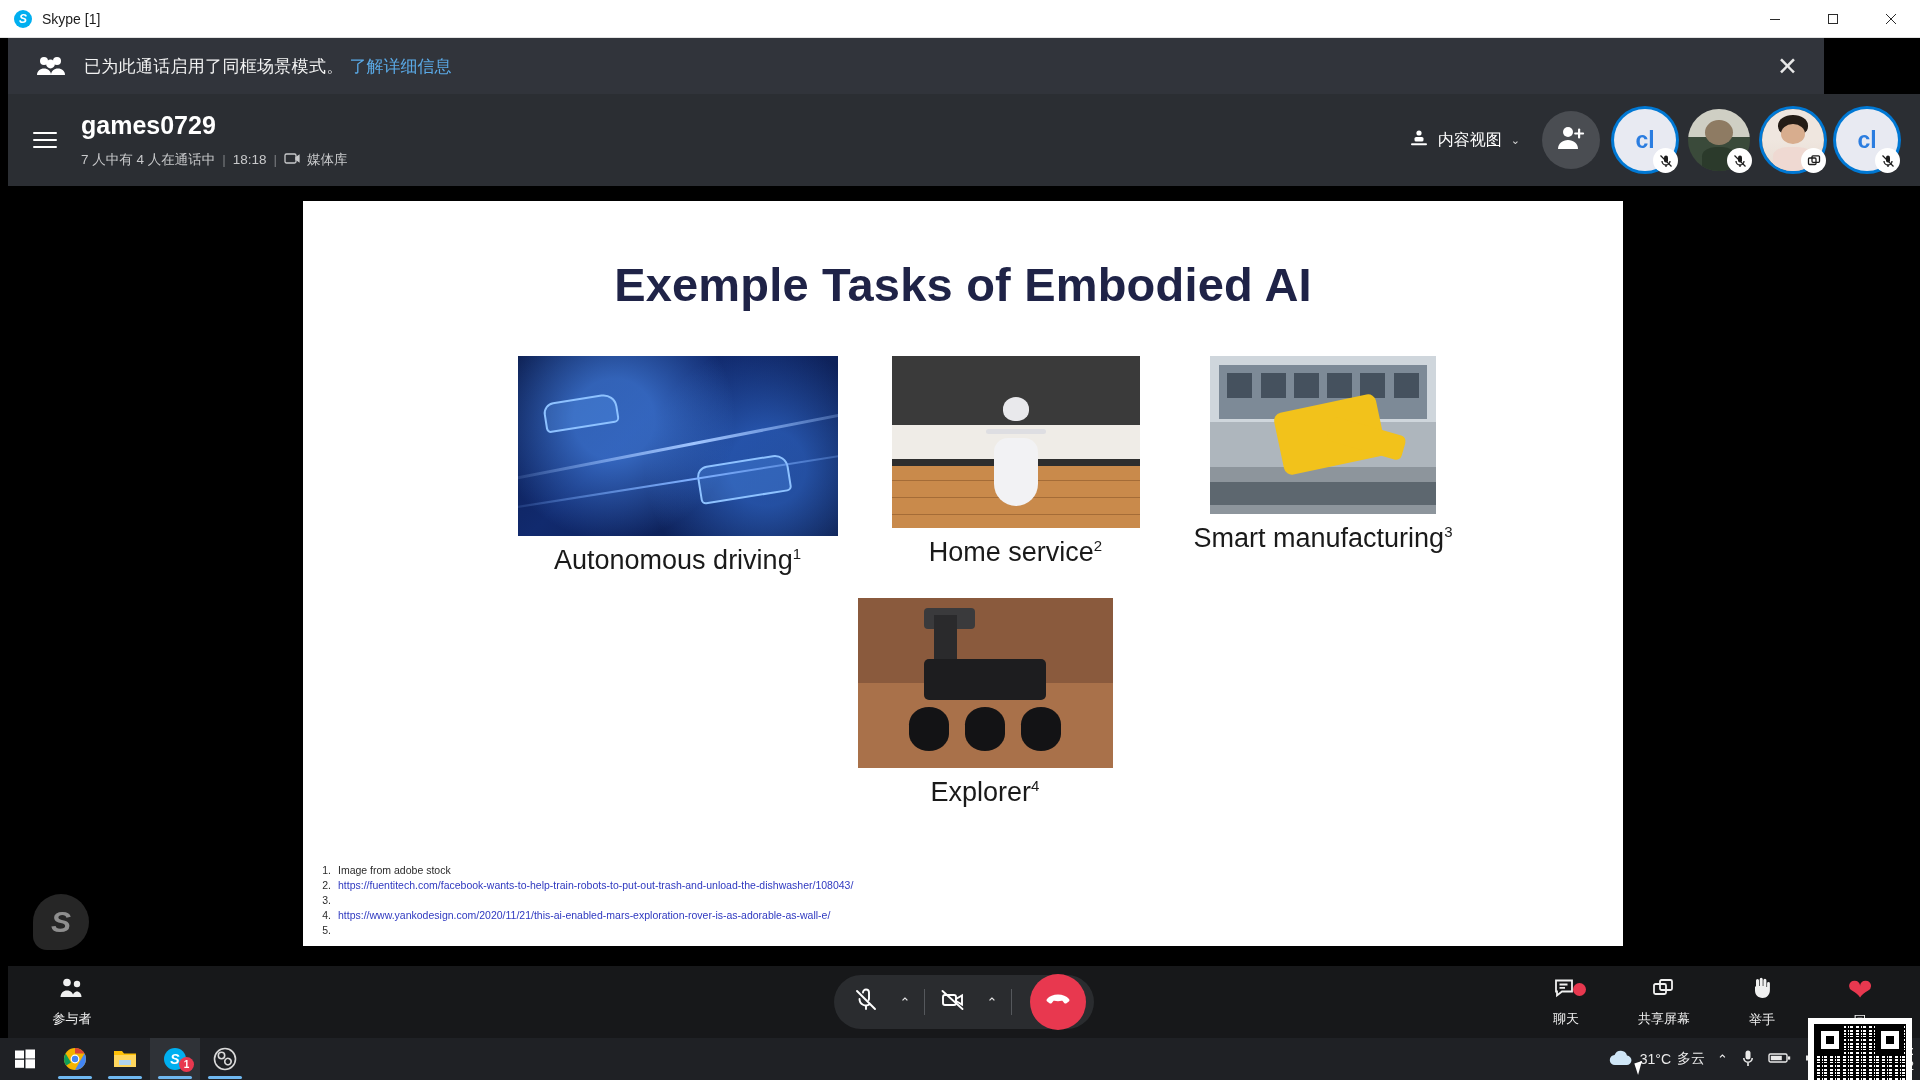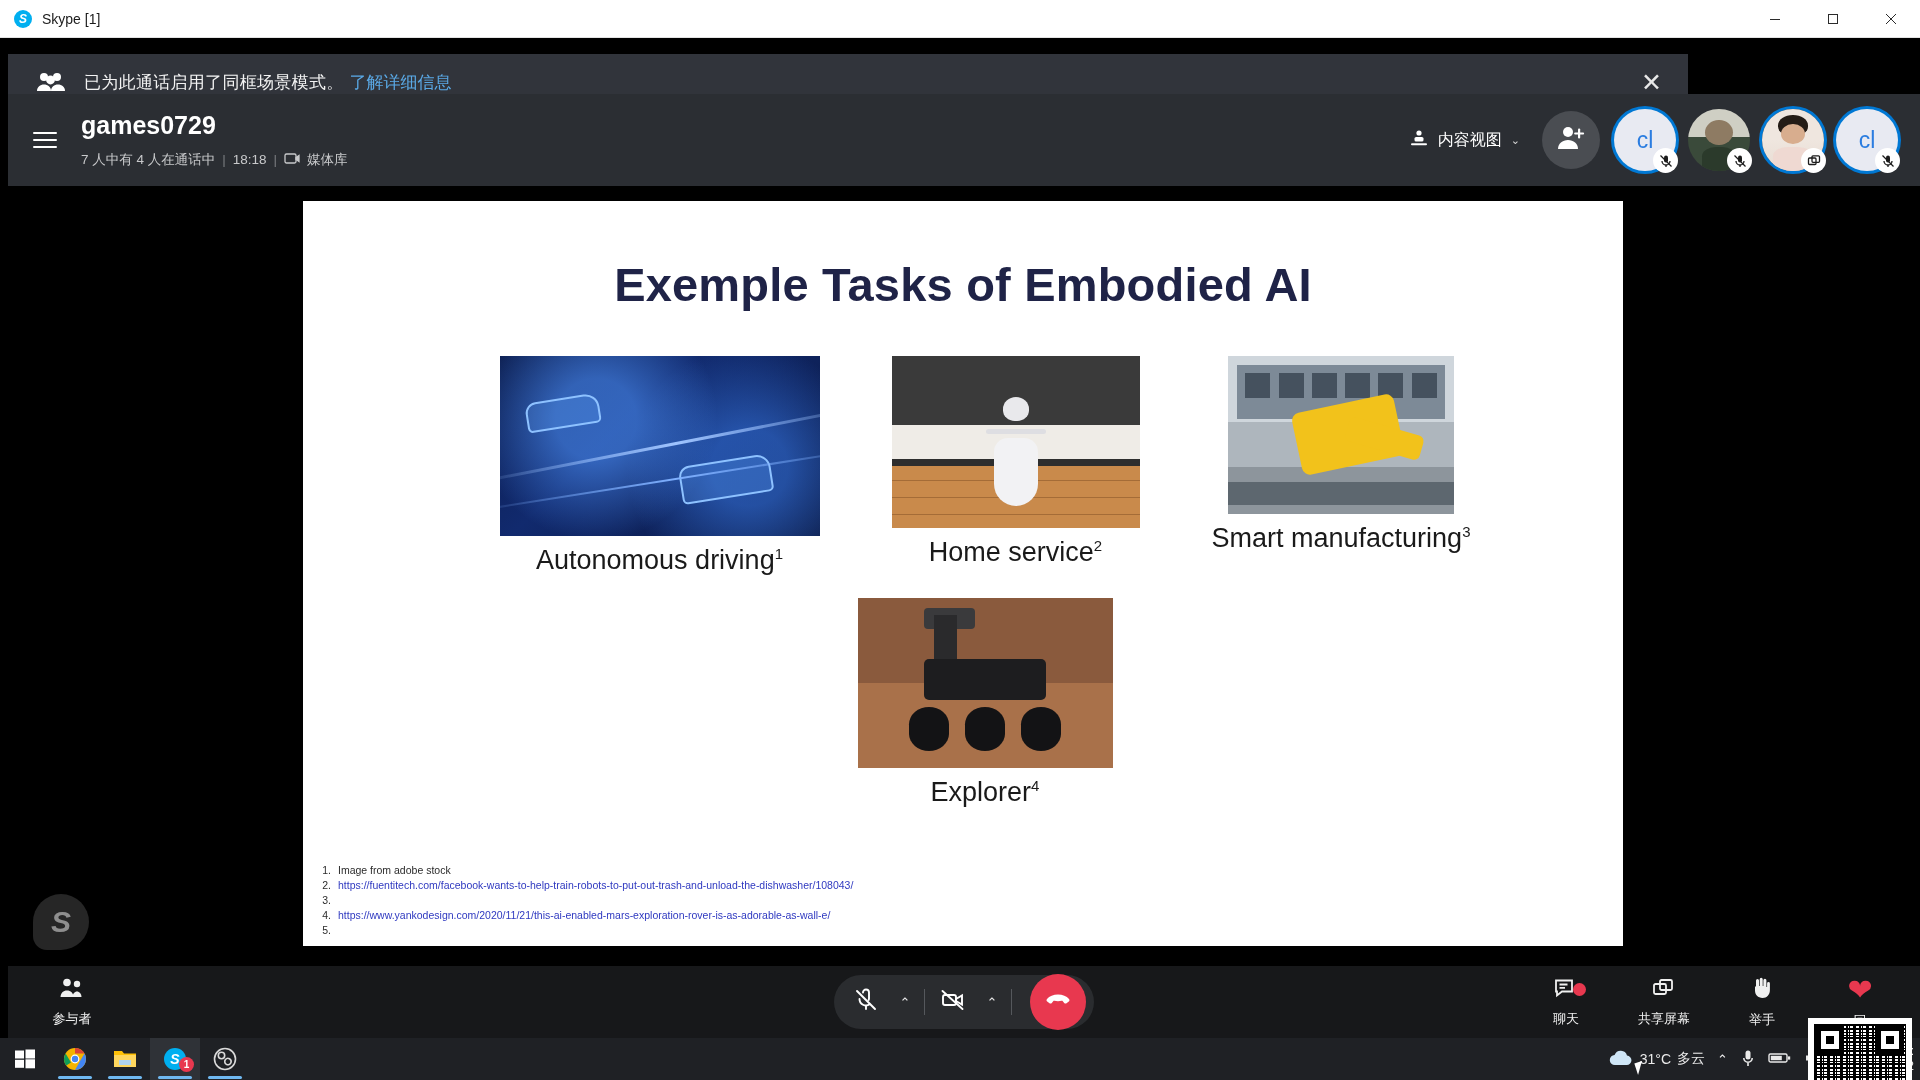--- a/index.html
+++ b/index.html
@@ -29,21 +29,21 @@
     width: 58px; height: 38px; display: flex; align-items: center; justify-content: center;
     color: #2b2b2b; font-size: 14px;
   }
 
   
   .app {
     position: absolute; left: 8px; top: 38px; width: 1912px; height: 1000px;
     background: #000;
   }
   .banner {
-    position: absolute; left: 0; top: 16px; width: 1680px; height: 56px;
+    position: absolute; left: 0; top: 0; width: 1816px; height: 56px;
     background: #31343b;
     display: flex; align-items: center;
   }
   .banner-icon {
     margin-left: 28px; margin-right: 18px; color: #fff;
     display: flex; align-items: center;
   }
   .banner-text { font-size: 17px; color: #f3f3f3; letter-spacing: .3px; }
   .banner-link { font-size: 17px; color: #5aa9e6; margin-left: 6px; cursor: pointer; }
   .banner-close {
@@ -78,21 +78,21 @@
     display: flex; align-items: center; justify-content: center; cursor: pointer;
     margin-right: 14px;
   }
   .avatars { display: flex; align-items: center; gap: 12px; }
   .avatar {
     position: relative; width: 62px; height: 62px; border-radius: 50%;
     overflow: hidden; cursor: pointer;
   }
   .avatar.init {
     background: #e8eaf2; display: flex; align-items: center; justify-content: center;
-    color: #2b7de0; font-size: 23px; font-weight: 400;
+    color: #2b7de0; font-size: 23px; font-weight: 700;
   }
   .avatar.speaking { box-shadow: 0 0 0 3px #0078d4; }
   .av-photo { width: 100%; height: 100%; position: relative; }
   .badge {
     position: absolute; right: -2px; bottom: -2px; width: 25px; height: 25px;
     border-radius: 50%; background: #fff;
     display: flex; align-items: center; justify-content: center;
     color: #1b1b1b;
   }
   .avwrap { position: relative; width: 62px; height: 62px; }
@@ -104,21 +104,21 @@
   }
   .slide {
     position: absolute; left: 295px; top: 15px; width: 1320px; height: 745px;
     background: #ffffff; overflow: hidden;
   }
   .slide-title {
     text-align: center; margin-top: 56px;
     font-size: 47px; font-weight: bold; color: #1f2347;
     font-family: "Liberation Sans", sans-serif; letter-spacing: .2px;
   }
-  .row { display: flex; justify-content: center; gap: 72px; padding-left: 44px; }
+  .row { display: flex; justify-content: center; gap: 54px; padding-left: 44px; }
   .row1 { margin-top: 44px; align-items: flex-start; }
   .row2 { margin-top: 22px; align-items: flex-start; }
   .fig { display: flex; flex-direction: column; align-items: center; }
   .figimg { position: relative; overflow: hidden; }
   .cap { margin-top: 9px; font-size: 27px; color: #1a1a1a; }
   .cap sup { font-size: 15px; vertical-align: super; }
 
   
   .img-driving {
     width: 320px; height: 180px;

